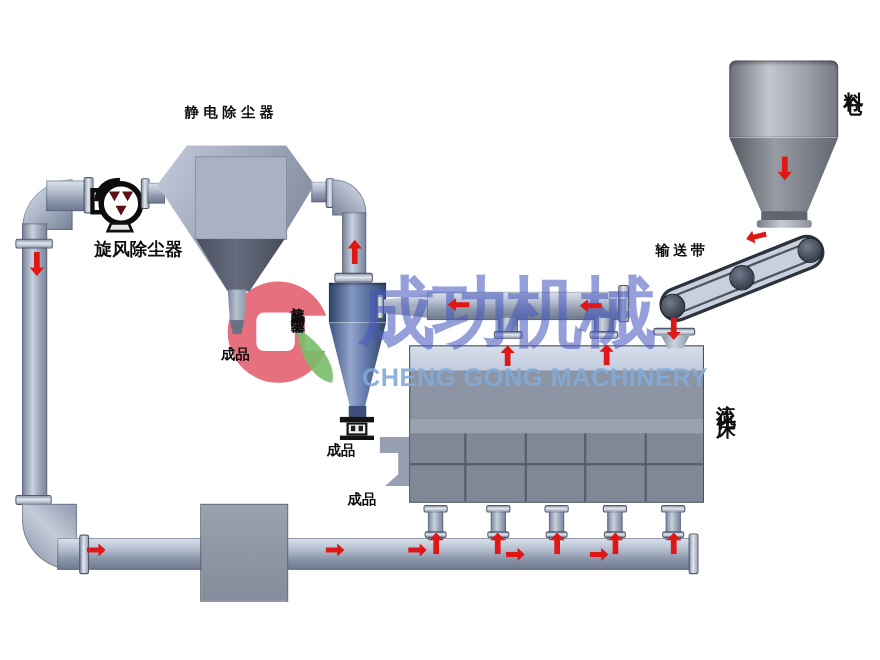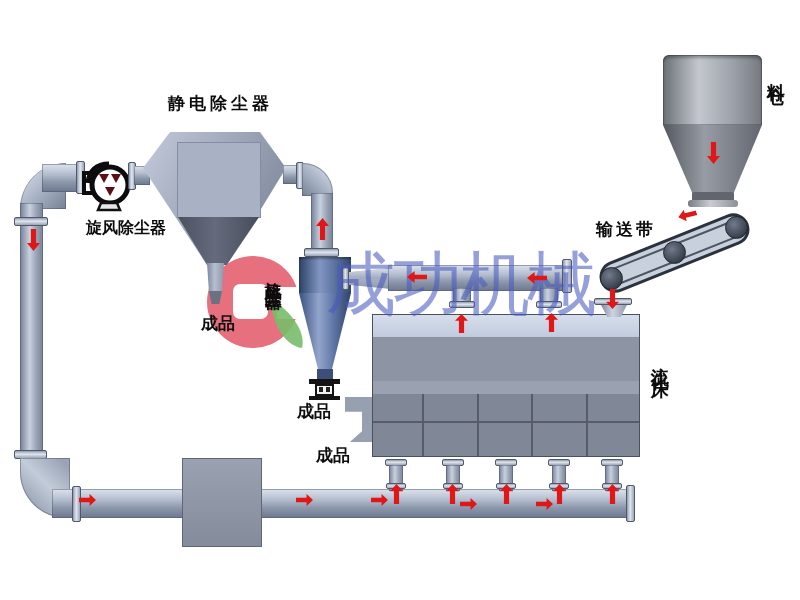--- a/index.html
+++ b/index.html
@@ -15,25 +15,25 @@
   
   .flv{background:linear-gradient(90deg,#8f99ad,#e2e7ef 45%,#9aa4b6);border:1px solid #4f586c;border-radius:2px;}
   .flh{background:linear-gradient(180deg,#8f99ad,#e2e7ef 45%,#9aa4b6);border:1px solid #4f586c;border-radius:2px;}
   
   .arr{background:#e01717;z-index:5;}
   .arr-up{clip-path:polygon(50% 0,100% 36%,70% 36%,70% 100%,30% 100%,30% 36%,0 36%);}
   .arr-down{clip-path:polygon(50% 100%,100% 64%,70% 64%,70% 0,30% 0,30% 64%,0 64%);}
   .arr-left{clip-path:polygon(0 50%,38% 0,38% 31%,100% 31%,100% 69%,38% 69%,38% 100%);}
   .arr-right{clip-path:polygon(100% 50%,62% 0,62% 31%,0 31%,0 69%,62% 69%,62% 100%);}
   
-  .lab{font-weight:bold;font-size:17px;color:#0d0d0d;z-index:6;white-space:nowrap;line-height:1.1;}
+  .lab{font-weight:bold;font-size:13px;color:#0d0d0d;z-index:6;white-space:nowrap;line-height:1.1;}
   .vlab{writing-mode:vertical-rl;text-orientation:upright;letter-spacing:3px;}
   
   .wm-back{z-index:1;}
-  .wm-txt{z-index:4;font-weight:normal;white-space:nowrap;}
+  .wm-txt{z-index:4;font-weight:bold;white-space:nowrap;}
   .mach{z-index:2;}
 </style>
 </head>
 <body>
 
 <div id="canvas">
 
   <div class="wm-back" style="left:207px;top:256px;width:92px;height:92px;border-radius:50%;background:rgba(224,76,94,.8);"></div>
   <div class="wm-back" style="left:277px;top:287px;width:23px;height:32px;background:#fff;"></div>
   <div class="wm-back" style="left:233px;top:284px;width:35px;height:35px;border-radius:7px;background:#fff;"></div>
@@ -186,20 +186,21 @@
   <div class="arr arr-right" style="left:371px;top:494px;width:17px;height:12px;"></div>
   <div class="arr arr-right" style="left:460px;top:498px;width:17px;height:12px;"></div>
   <div class="arr arr-right" style="left:536px;top:498px;width:17px;height:12px;"></div>
   <div class="arr arr-up" style="left:390px;top:484px;width:13px;height:20px;"></div>
   <div class="arr arr-up" style="left:446px;top:484px;width:13px;height:20px;"></div>
   <div class="arr arr-up" style="left:500px;top:484px;width:13px;height:20px;"></div>
   <div class="arr arr-up" style="left:553px;top:484px;width:13px;height:20px;"></div>
   <div class="arr arr-up" style="left:606px;top:484px;width:13px;height:20px;"></div>
 
   <div class="wm-txt" style="left:326px;top:238px;font-size:70px;letter-spacing:-3px;color:rgba(72,90,192,0.58);">成功机械</div>
+  <div class="wm-txt" style="left:329px;top:330px;font-size:23px;letter-spacing:.5px;color:rgba(130,170,215,0.9);">CHENG GONG MACHINERY</div>
 
   <div class="lab" style="left:168px;top:95px;letter-spacing:4px;">静电除尘器</div>
   <div class="lab" style="left:86px;top:219px;font-size:16px;">旋风除尘器</div>
   <div class="lab" style="left:201px;top:315px;">成品</div>
   <div class="lab vlab" style="left:263px;top:268px;height:128px;">旋风除尘器</div>
   <div class="lab" style="left:297px;top:403px;">成品</div>
   <div class="lab" style="left:316px;top:447px;">成品</div>
   <div class="lab vlab" style="left:649px;top:353px;height:82px;font-size:18px;letter-spacing:6px;">流化床</div>
   <div class="lab vlab" style="left:765px;top:68px;height:52px;font-size:18px;letter-spacing:5px;">料仓</div>
   <div class="lab" style="left:596px;top:221px;letter-spacing:3px;">输送带</div>

